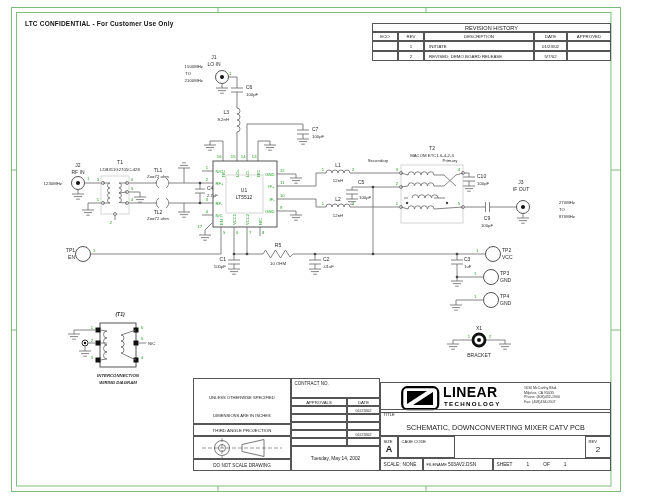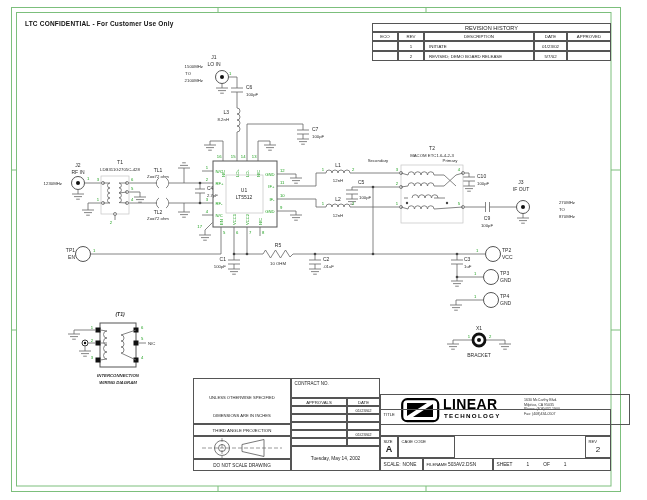--- a/index.html
+++ b/index.html
@@ -354,37 +354,38 @@
   <div class="tb" style="left:98px;top:36px;width:56px;height:8px;padding:1.5px 0 0 2px"><span class="nm"></span></div>
   <div class="tb ctr" style="left:154px;top:36px;width:33px;height:8px;font-size:4.1px"></div>
   <div class="tb" style="left:98px;top:44px;width:56px;height:8px;padding:1.5px 0 0 2px"><span class="nm"></span></div>
   <div class="tb ctr" style="left:154px;top:44px;width:33px;height:8px;font-size:4.1px"></div>
   <div class="tb" style="left:98px;top:52px;width:56px;height:8px;padding:1.5px 0 0 2px"></div>
   <div class="tb ctr" style="left:154px;top:52px;width:33px;height:8px;font-size:4.1px">01/23/02</div>
   <div class="tb" style="left:98px;top:60px;width:56px;height:8px;padding:1.5px 0 0 2px"><span class="nm"></span></div>
   <div class="tb ctr" style="left:154px;top:60px;width:33px;height:8px;font-size:4.1px"></div>
   <div class="tb ctr" style="left:98px;top:68px;width:89px;height:25px;font-size:4.8px">Tuesday, May 14, 2002</div>
 
-  <div class="tb" style="left:187px;top:16px;width:250px;height:31px">
+  <div class="tb" style="left:187px;top:4px;width:231px;height:31px">
     <svg class="abs" style="left:20px;top:3px" width="40" height="25">
       <rect x="1.2" y="1.2" width="36" height="22" rx="5" fill="#fff" stroke="#000" stroke-width="2.2"></rect>
       <polygon points="6,5 26,5 6,18" fill="#000"></polygon>
       <polygon points="32,19 12,19 32,6" fill="#000"></polygon>
     </svg>
     <div class="lin">LINEAR</div>
     <div class="tech">TECHNOLOGY</div>
     <div class="addr">
       <div>1630 McCarthy Blvd.</div>
       <div>Milpitas, CA 95035</div>
       <div>Phone: (408)432-1900</div>
       <div>Fax: (408)434-0507</div>
     </div>
   </div>
   <div class="tb" style="left:187px;top:31px;width:231px;height:27px">
     <div class="cl">TITLE</div>
+    <div class="ttltxt">SCHEMATIC,  DOWNCONVERTING MIXER CATV PCB</div>
   </div>
   <div class="tb" style="left:187px;top:58px;width:18px;height:22px">
     <div class="cl">SIZE</div>
     <div class="bigA">A</div>
   </div>
   <div class="tb" style="left:205px;top:58px;width:57px;height:22px">
     <div class="cl">CAGE CODE</div>
   </div>
   <div class="tb" style="left:392px;top:58px;width:26px;height:22px">
     <div class="cl">REV</div>

